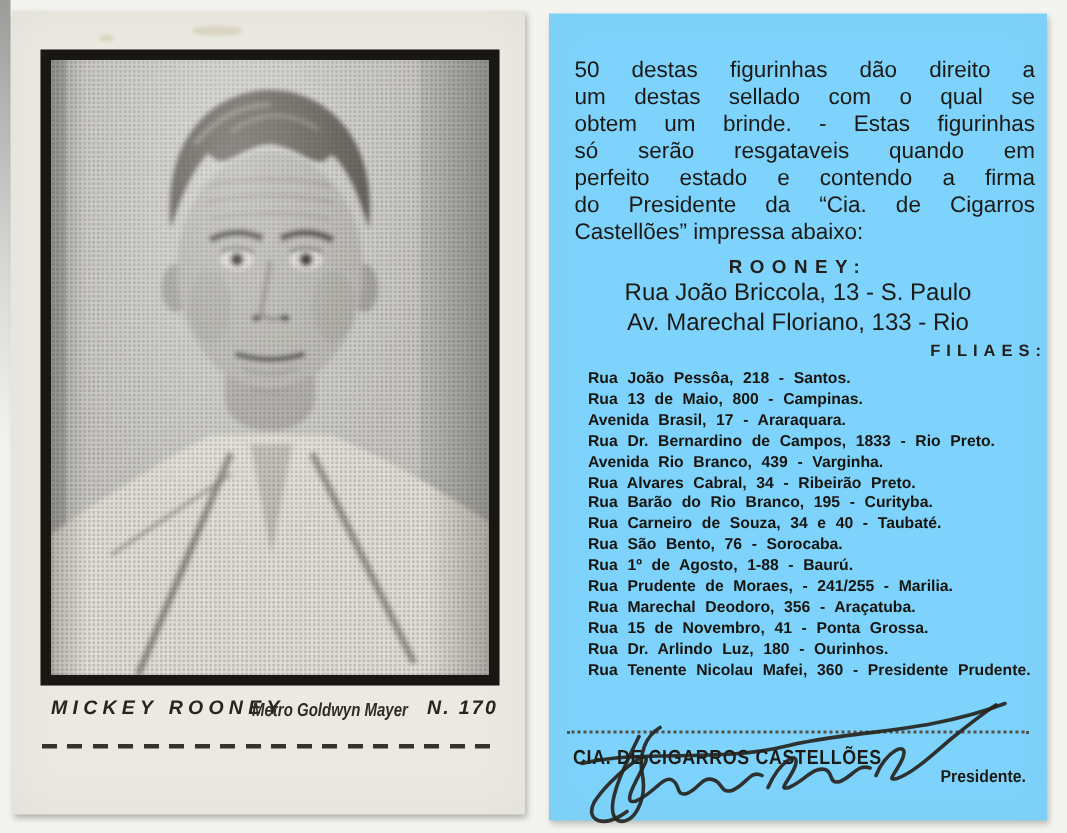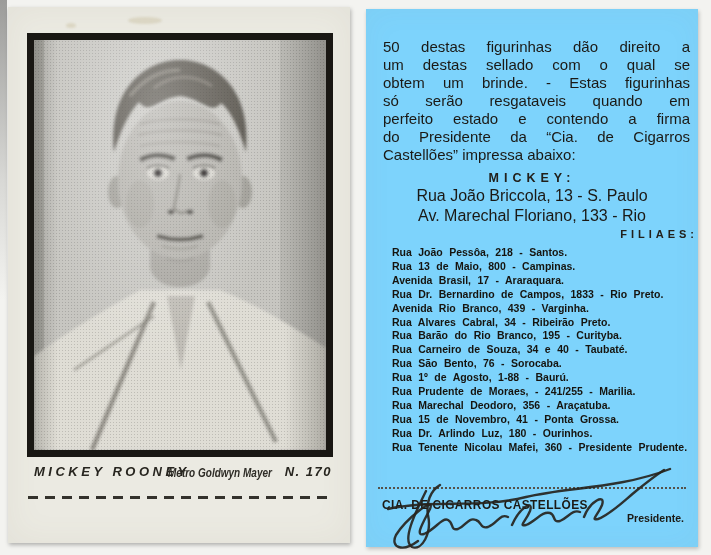--- a/index.html
+++ b/index.html
@@ -154,21 +154,21 @@
   <div class="intro">
       <div class="intro-line">50 destas figurinhas dão direito a</div>
       <div class="intro-line">um destas sellado com o qual se</div>
       <div class="intro-line">obtem um brinde. - Estas figurinhas</div>
       <div class="intro-line">só serão resgataveis quando em</div>
       <div class="intro-line">perfeito estado e contendo a firma</div>
       <div class="intro-line">do Presidente da “Cia. de Cigarros</div>
       <div class="intro-line">Castellões” impressa abaixo:</div>
     </div>
 
-  <div class="heading" id="lojas-heading">MICKEY:</div>
+  <div class="heading" id="lojas-heading">ROONEY:</div>
 
   <div class="stores">
       <div class="store-line">Rua João Briccola, 13 - S. Paulo</div>
       <div class="store-line">Av. Marechal Floriano, 133 - Rio</div>
     </div>
 
   <div class="heading" id="filiaes-heading">FILIAES:</div>
 
   <div class="branches">
       <div class="branch-line">Rua João Pessôa, 218 - Santos.</div>

